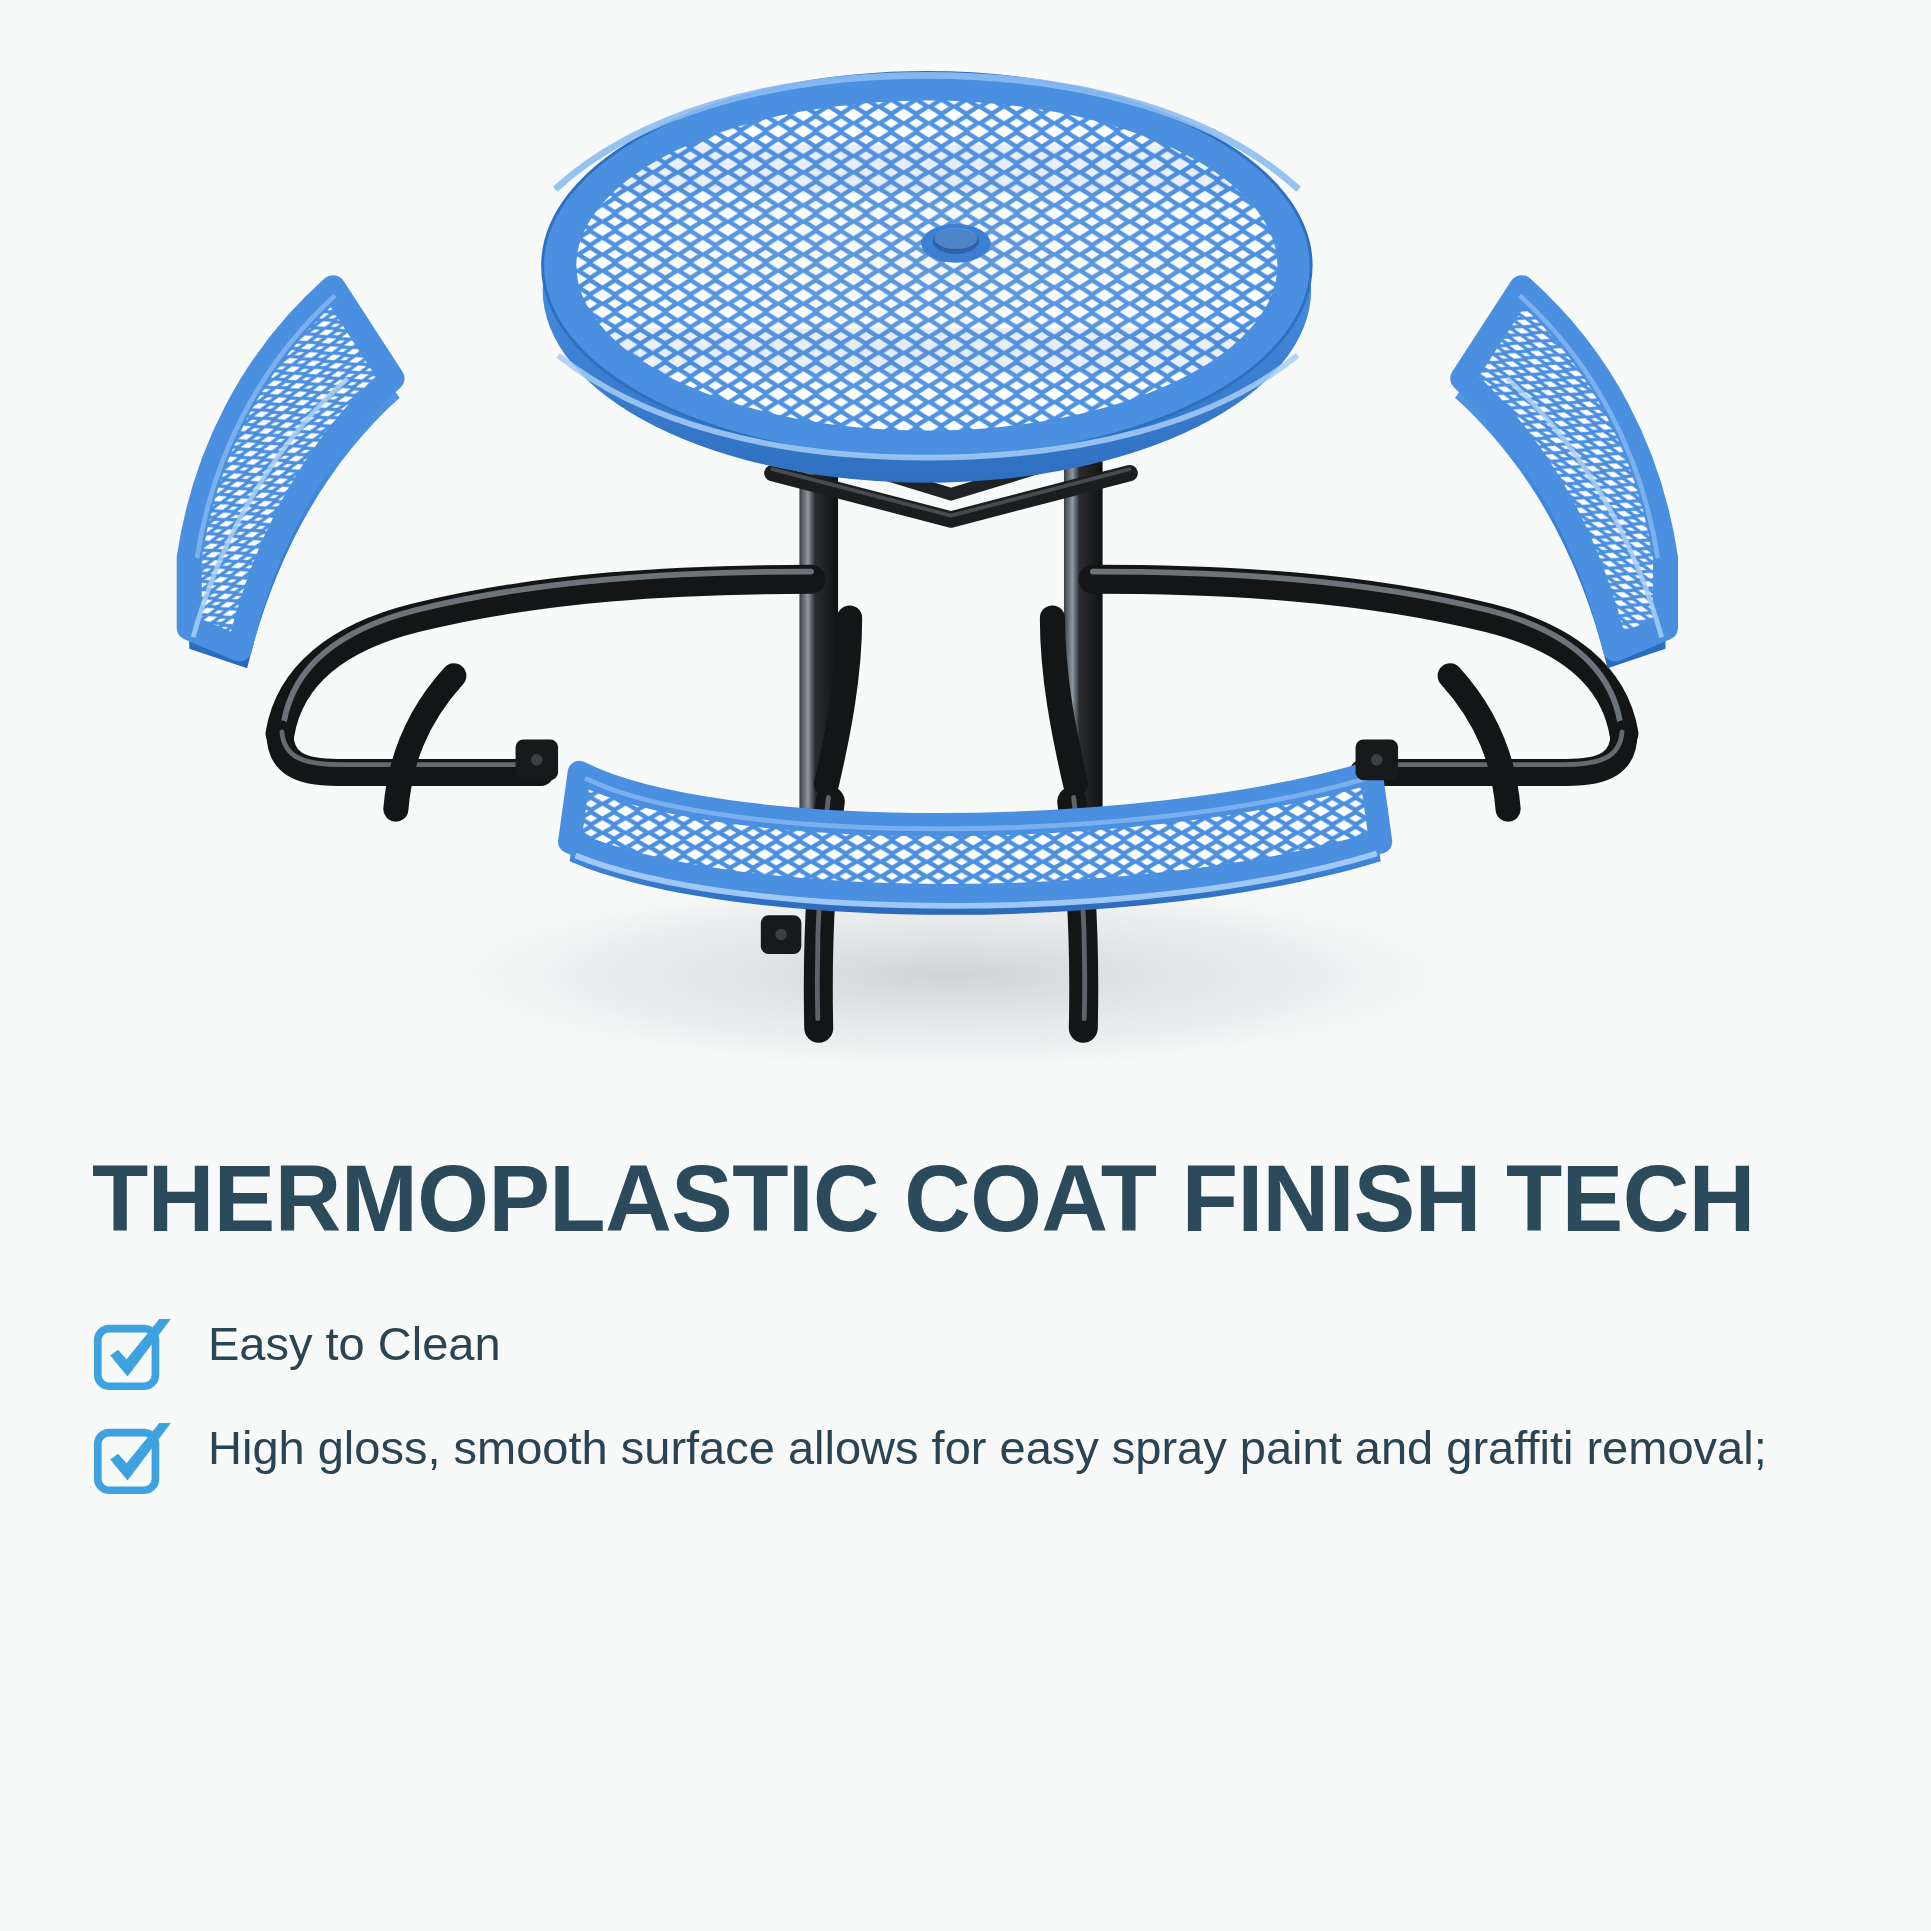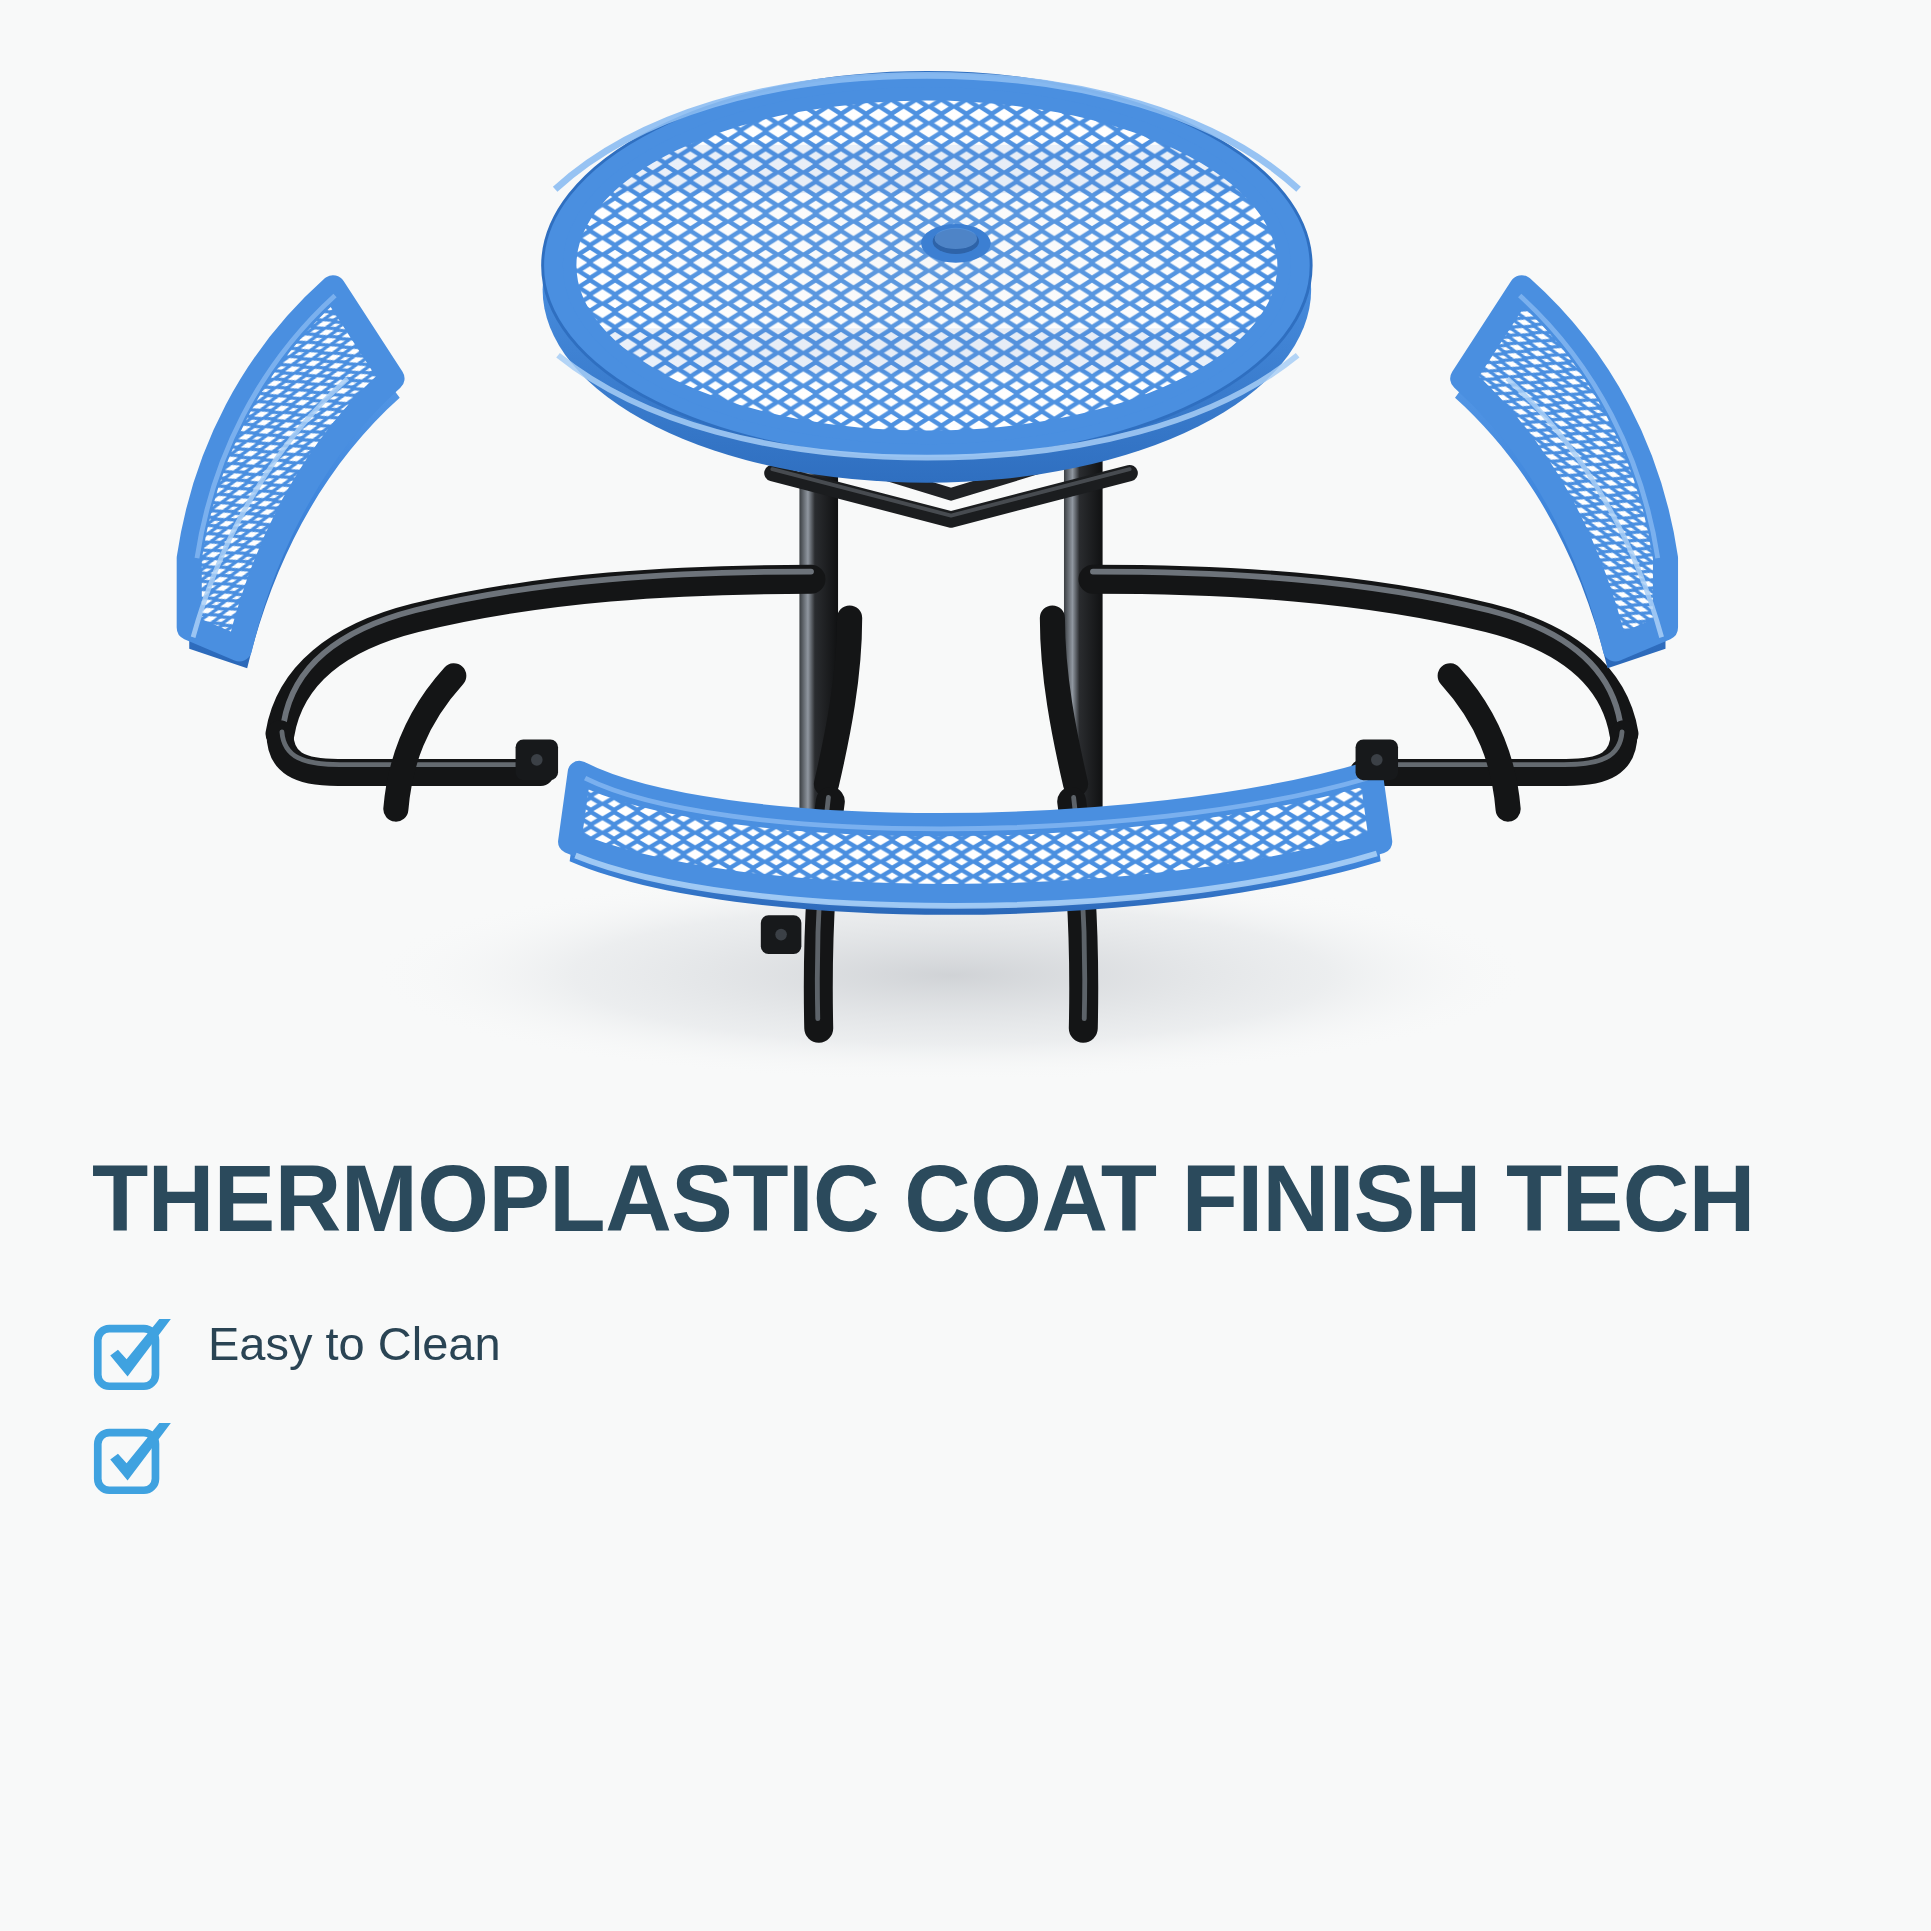--- a/index.html
+++ b/index.html
@@ -235,18 +235,19 @@
       </div>
 
 
       <div class="bullet">
         <span class="chk">
           <svg viewBox="0 0 78 78" xmlns="http://www.w3.org/2000/svg">
             <rect x="6" y="12" width="60" height="60" rx="12" ry="12" fill="none" stroke="#3fa2e0" stroke-width="8"></rect>
             <path d="M19 40 L37 62 L82 2 L70 2 L36 44 L27 34 Z" fill="#3fa2e0"></path>
           </svg>
         </span>
+        <span class="btext">High gloss, smooth surface allows for easy spray paint and graffiti removal;</span>
       </div>
 
     </div>
   </div>
 </div>
 
 
 </body></html>

